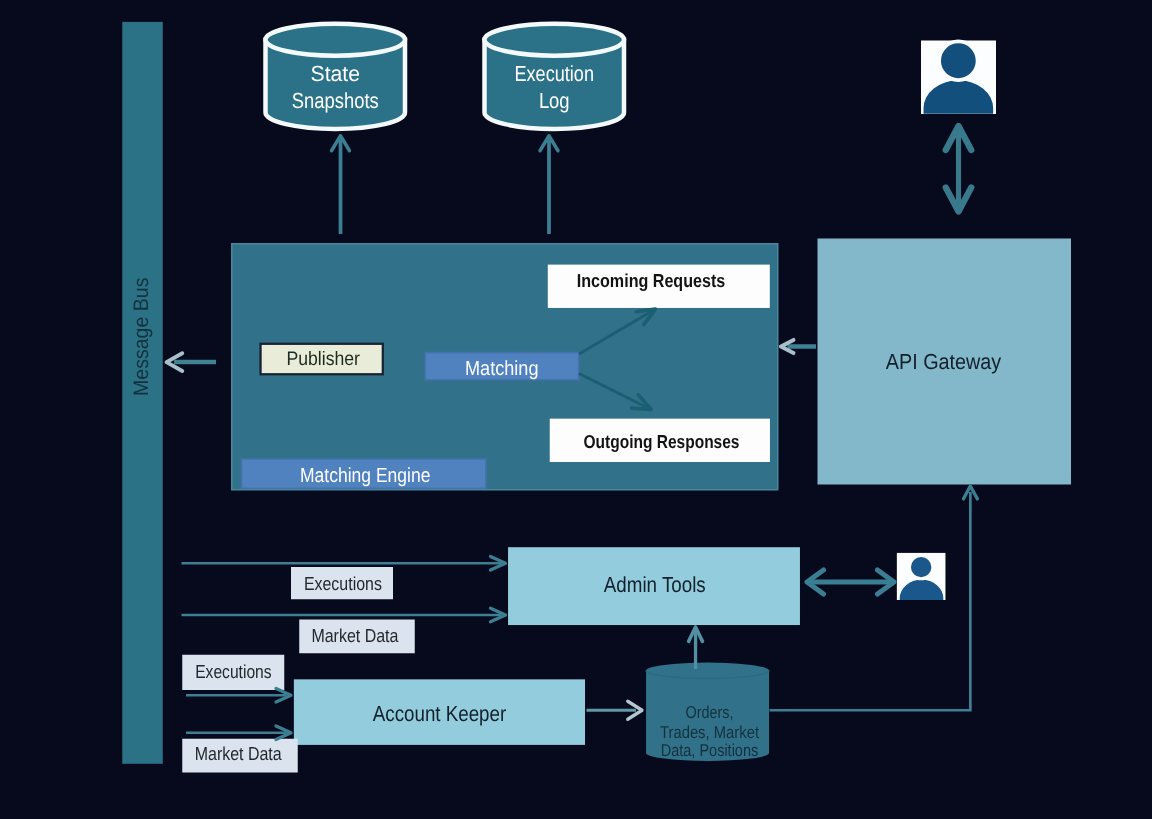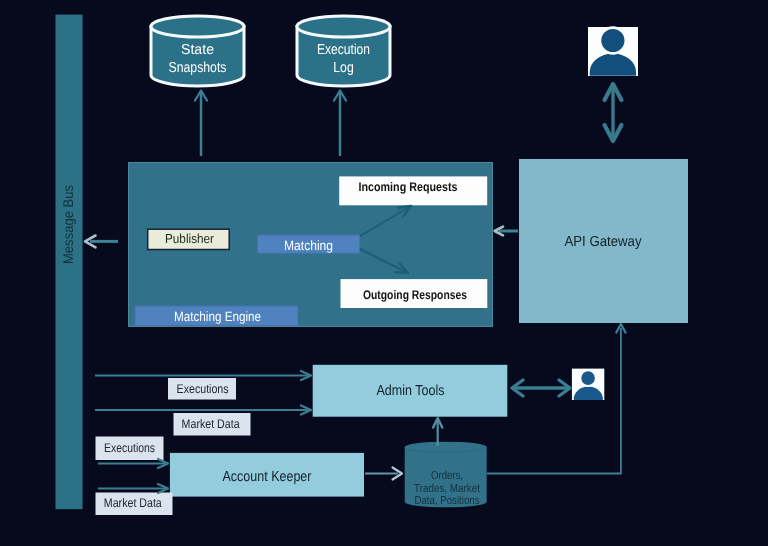--- a/index.html
+++ b/index.html
@@ -1,20 +1,20 @@
 <!DOCTYPE html>
 <html><head>
 <meta charset="utf-8">
 <title>Architecture Diagram</title>
 <style>
   html,body{margin:0;padding:0;}
   body{width:768px;height:546px;background:#070a1c;overflow:hidden;
        font-family:"Liberation Sans",sans-serif;}
   svg text{-webkit-font-smoothing:antialiased;text-rendering:geometricPrecision;}
-  #stage{position:relative;width:621px;height:546px;background:#070a1c;}
+  #stage{position:relative;width:621px;height:546px;background:#070a1c;margin-left:26px;}
   svg#diagram{position:absolute;left:0;top:0;width:768px;height:546px;display:block;}
   .text-cyl{font-family:"Liberation Sans",sans-serif;text-anchor:middle;}
 </style>
 </head>
 <body>
 
 <div id="stage">
 <svg id="diagram" viewBox="0 0 768 546" xmlns="http://www.w3.org/2000/svg">
 
   <rect x="55.5" y="14.6" width="27" height="494.6" fill="#2b7286"></rect>

